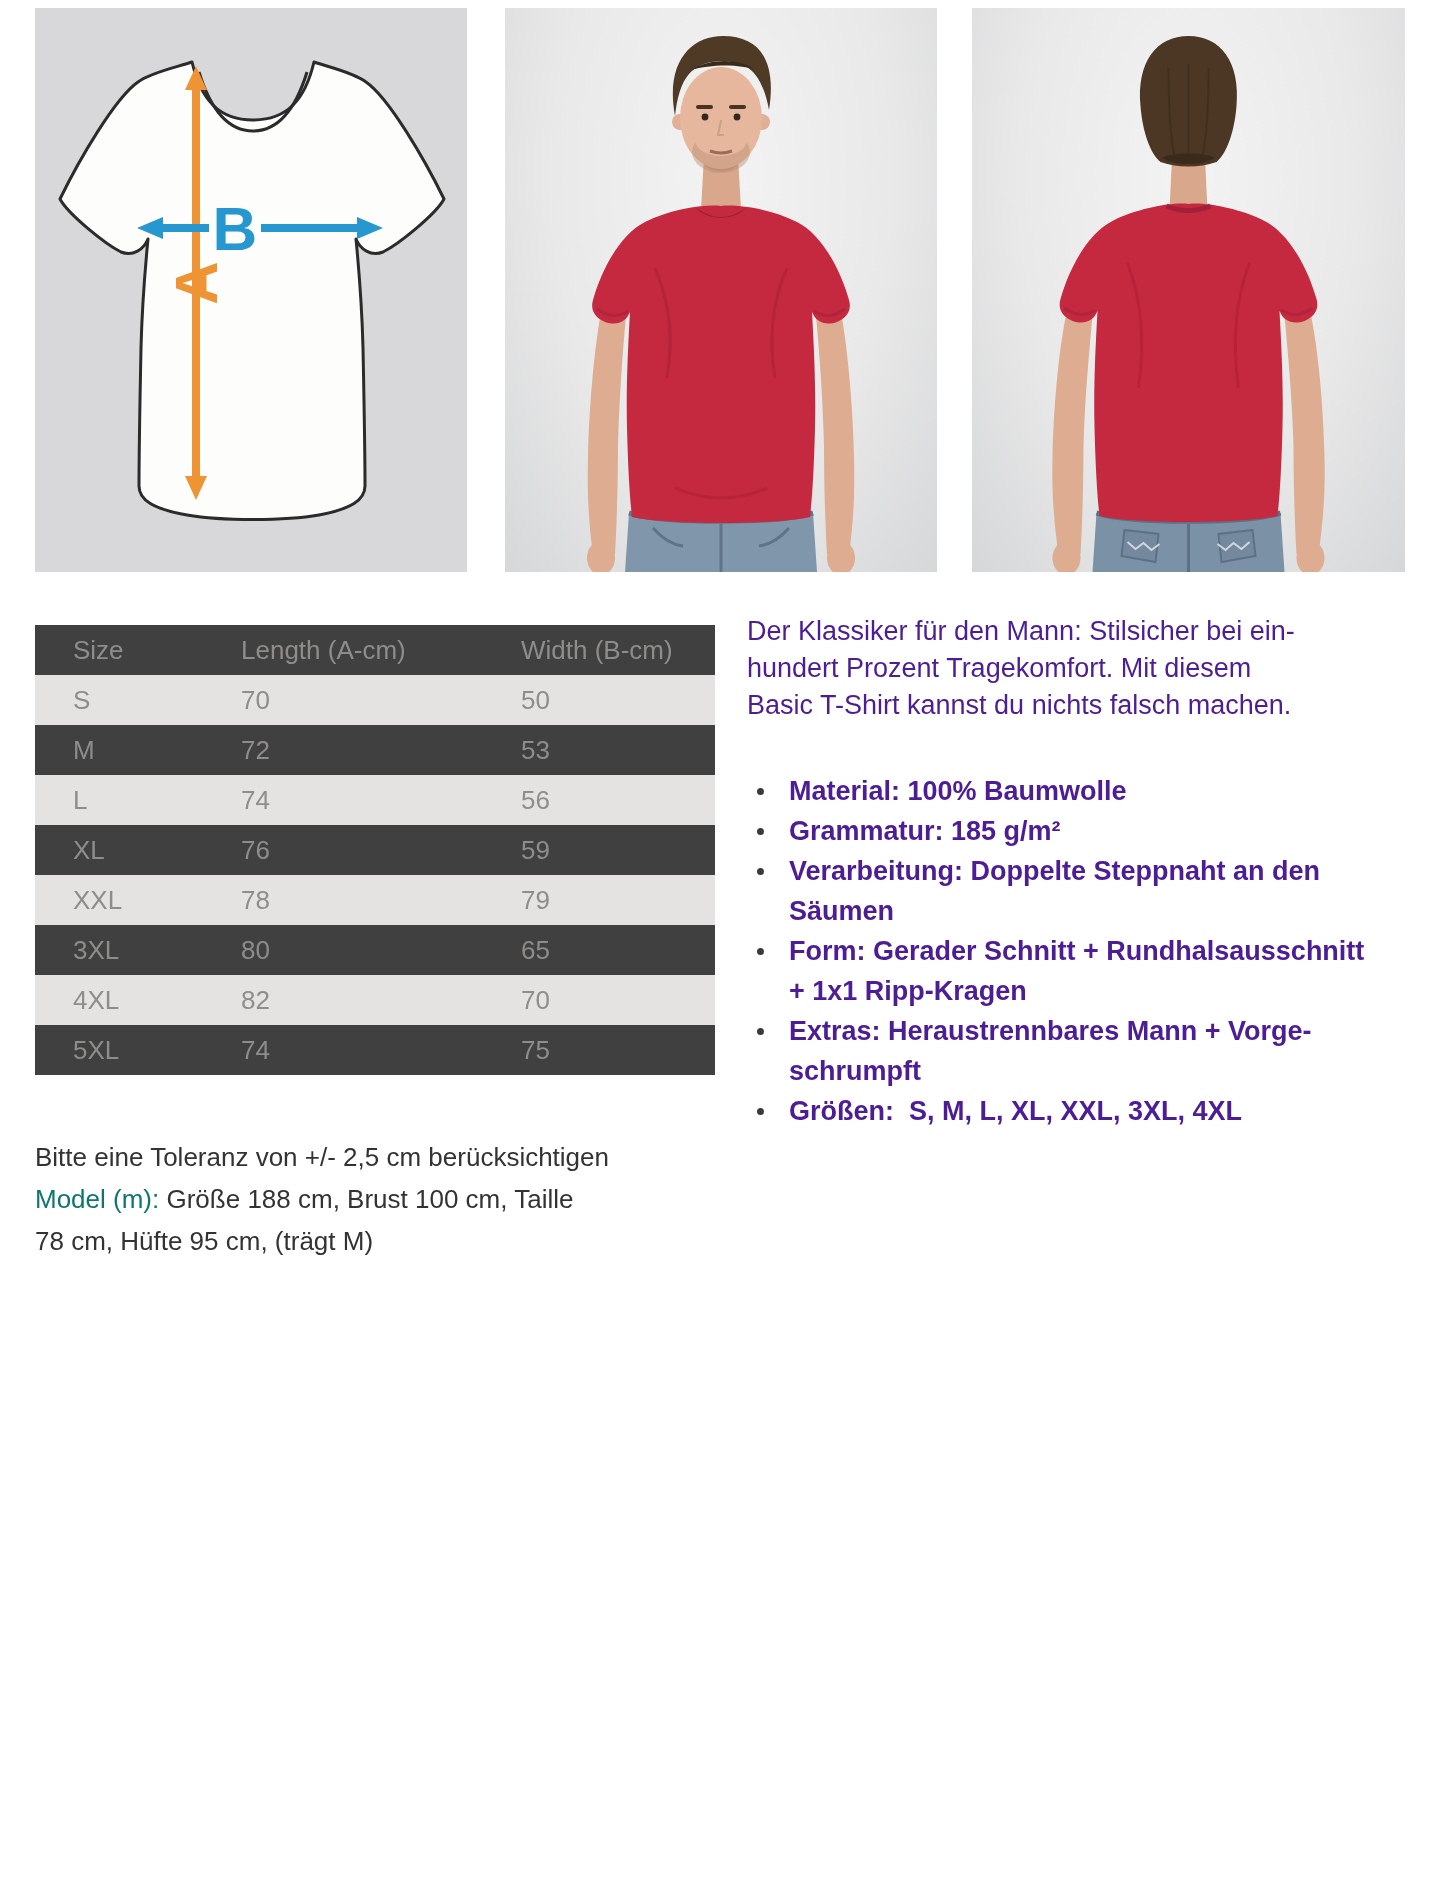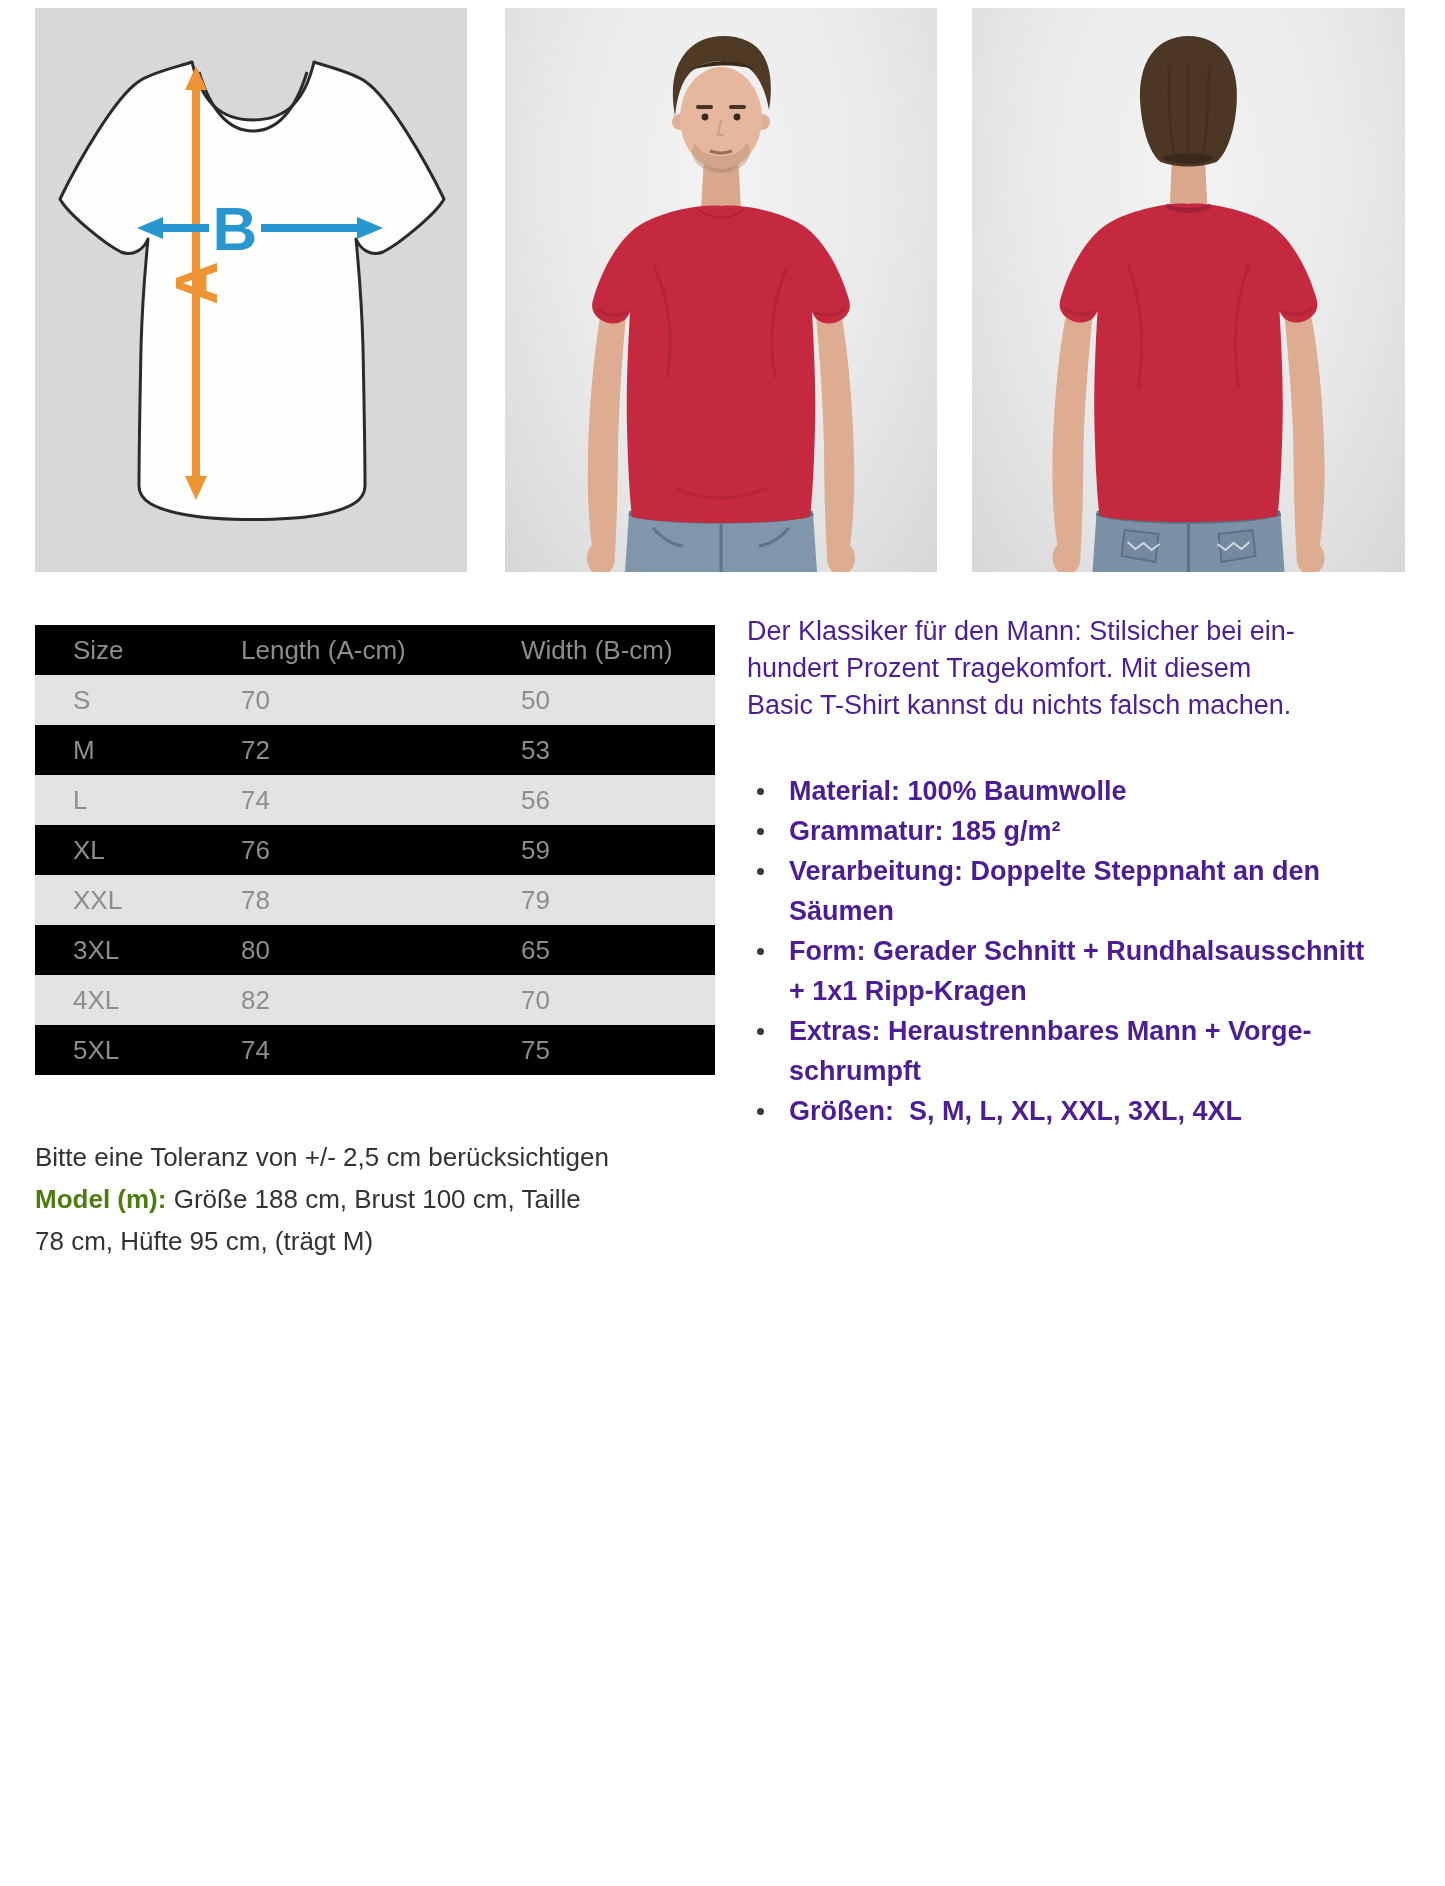--- a/index.html
+++ b/index.html
@@ -12,35 +12,35 @@
   .panel { position:absolute; top:8px; height:564px; overflow:hidden; }
   .panel-diagram { left:35px; width:432px; background:#d8d8da; }
   .panel-photo { background:radial-gradient(ellipse at 50% 30%, #f3f3f3 0%, #e9e9ea 55%, #d6d7d8 100%); }
   .panel-front { left:505px; width:432px; }
   .panel-back  { left:972px; width:433px; }
   .panel svg { display:block; width:100%; height:100%; }
 
   
   .size-table { position:absolute; left:35px; top:625px; width:680px; font-size:26px; color:#8e8d8b; }
   .trow { display:grid; grid-template-columns:168px 280px 1fr; align-items:center; height:50px; padding-left:38px; }
-  .trow.light { background:#000000; }
+  .trow.light { background:#404040; }
   .trow.dark  { background:#e4e3e1; }
 
   
   .desc { position:absolute; left:747px; top:606px; width:660px; color:#4c1d95;margin-top:7px; }
   .desc-intro { font-size:27px; line-height:37px; white-space:pre-wrap; }
   .feature-list { list-style:none; margin-top:47px;font-weight:bold; }
   .feature-item { position:relative; padding-left:42px; font-size:27px; line-height:40px; }
   .bullet-dot { position:absolute; left:10px; top:17px; width:7px; height:7px; border-radius:50%; background:#3a3a3a; }
   .feature-text { white-space:pre-wrap; }
 
   
   .notes { position:absolute; left:35px; top:1136px; width:640px; font-size:26px; line-height:42px; color:#333333; }
   .tolerance-line { white-space:nowrap; }
-  .model-label { font-weight:bold; color:#4d7c0f; }
+  .model-label { font-weight:normal; color:#0f766e; }
   .model-rest { white-space:pre-line; }
 </style>
 </head>
 <body>
 
 <div class="page">
 
   <div class="panel panel-diagram">
     <svg viewBox="0 0 432 564">
 

